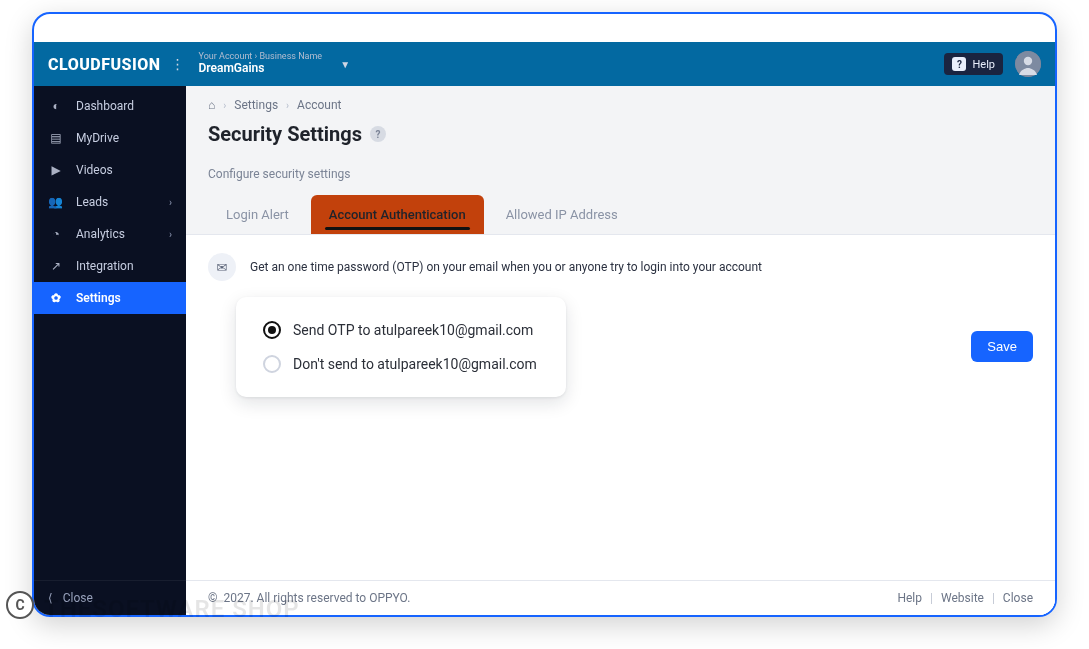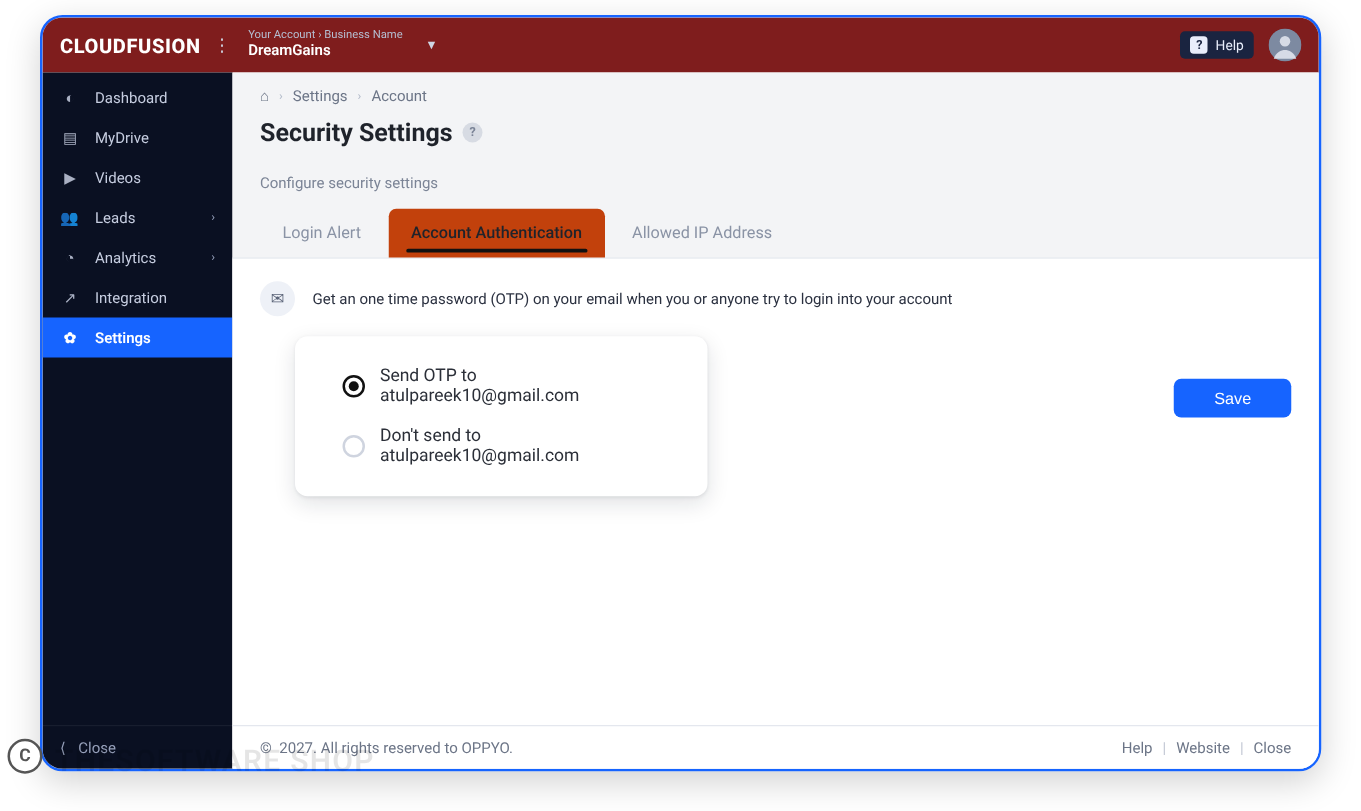--- a/index.html
+++ b/index.html
@@ -17,27 +17,28 @@
   right: 32px;
   bottom: 32px;
   border: 2px solid #1664ff;
   border-radius: 18px;
   overflow: hidden;
   display: flex;
   flex-direction: column;
   box-shadow: 0 8px 28px rgba(0,0,0,.18);
 }
 .topbar {
-  background: #7f1d1d;
+  background: #0369a1;
   color: #fff;
   height: 44px;
   display: flex;
   align-items: center;
   padding: 0 14px;
   flex-shrink: 0;
+  margin-top: 28px;
 }
 .brand {
   font-weight: 800;
   letter-spacing: .5px;
   font-size: 16px;
 }
 .vdots {
   margin: 0 14px 0 10px; font-size: 14px; color:#cfd6e4; cursor:pointer;
 }
 .acct-block { display:flex; flex-direction:column; line-height:1.1;justify-content:flex-end; }
@@ -109,36 +110,36 @@
 .panel-row { display:flex; align-items:center; gap:14px; }
 .mail-chip {
   width:28px;height:28px;border-radius:50%;background:#eef1f7;
   display:flex;align-items:center;justify-content:center;color:#5c6579;font-size:13px;
 }
 .panel-desc { font-size:12px; font-weight:400; color:#2b3140; }
 .radio-card {
   margin-top:16px; margin-left:28px; width:330px;
   background:#fff; border-radius:10px;
   box-shadow:0 6px 18px rgba(16,24,40,.12), 0 1px 3px rgba(16,24,40,.08);
-  padding:16px 34px;
+  padding:16px 23px;
 }
 .radio-row { display:flex; align-items:center; gap:12px; padding:8px 4px; cursor:pointer; }
 .radio-dot {
   width:18px;height:18px;border-radius:50%;
   border:2px solid #cfd4df; background:#fff; position:relative; flex-shrink:0;
 }
 .radio-dot.checked { border-color:#111; }
 .radio-dot.checked::after {
   content:""; position:absolute; inset:3px; border-radius:50%; background:#111;
 }
 .radio-label { font-size:14px; color:#2b2f38; }
 .save-btn {
   position:absolute; right:22px; top:96px;
   background:#1664ff; color:#fff; border:none;
-  padding:8px 32px; border-radius:6px; font-size:13px; font-weight:500;
+  padding:8px 16px; border-radius:6px; font-size:13px; font-weight:500;
   cursor:pointer;
 }
 .footer {
   border-top:1px solid #e4e7ee; background:#fff;
   padding:10px 22px; display:flex; align-items:center;
   font-size:12px; color:#6c7587;
 }
 .footer .cicon { margin-right:6px; }
 .footer .right { margin-left:auto; display:flex; gap:8px; align-items:center; }
 .footer .right a { color:#6c7587; text-decoration:none; cursor:pointer; }

